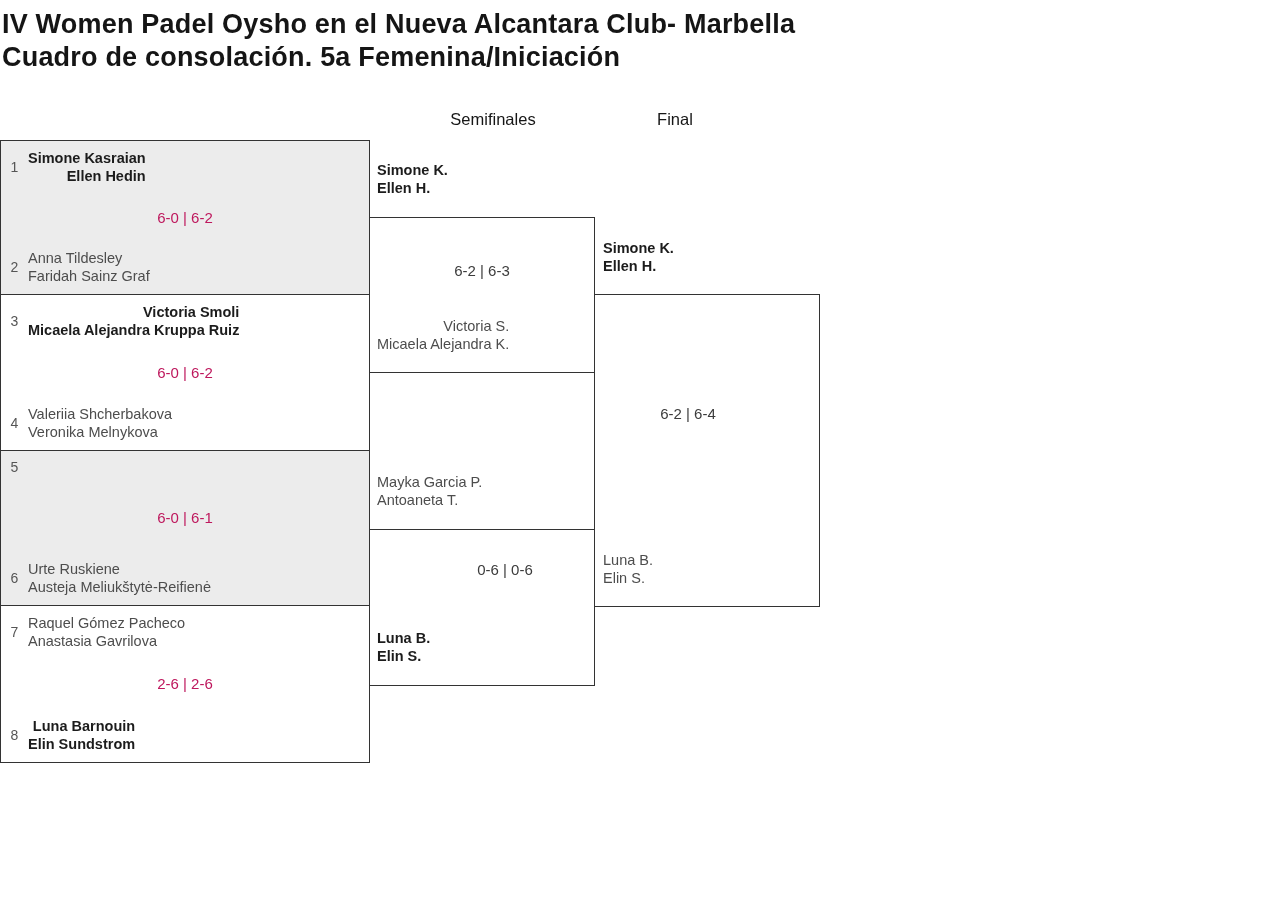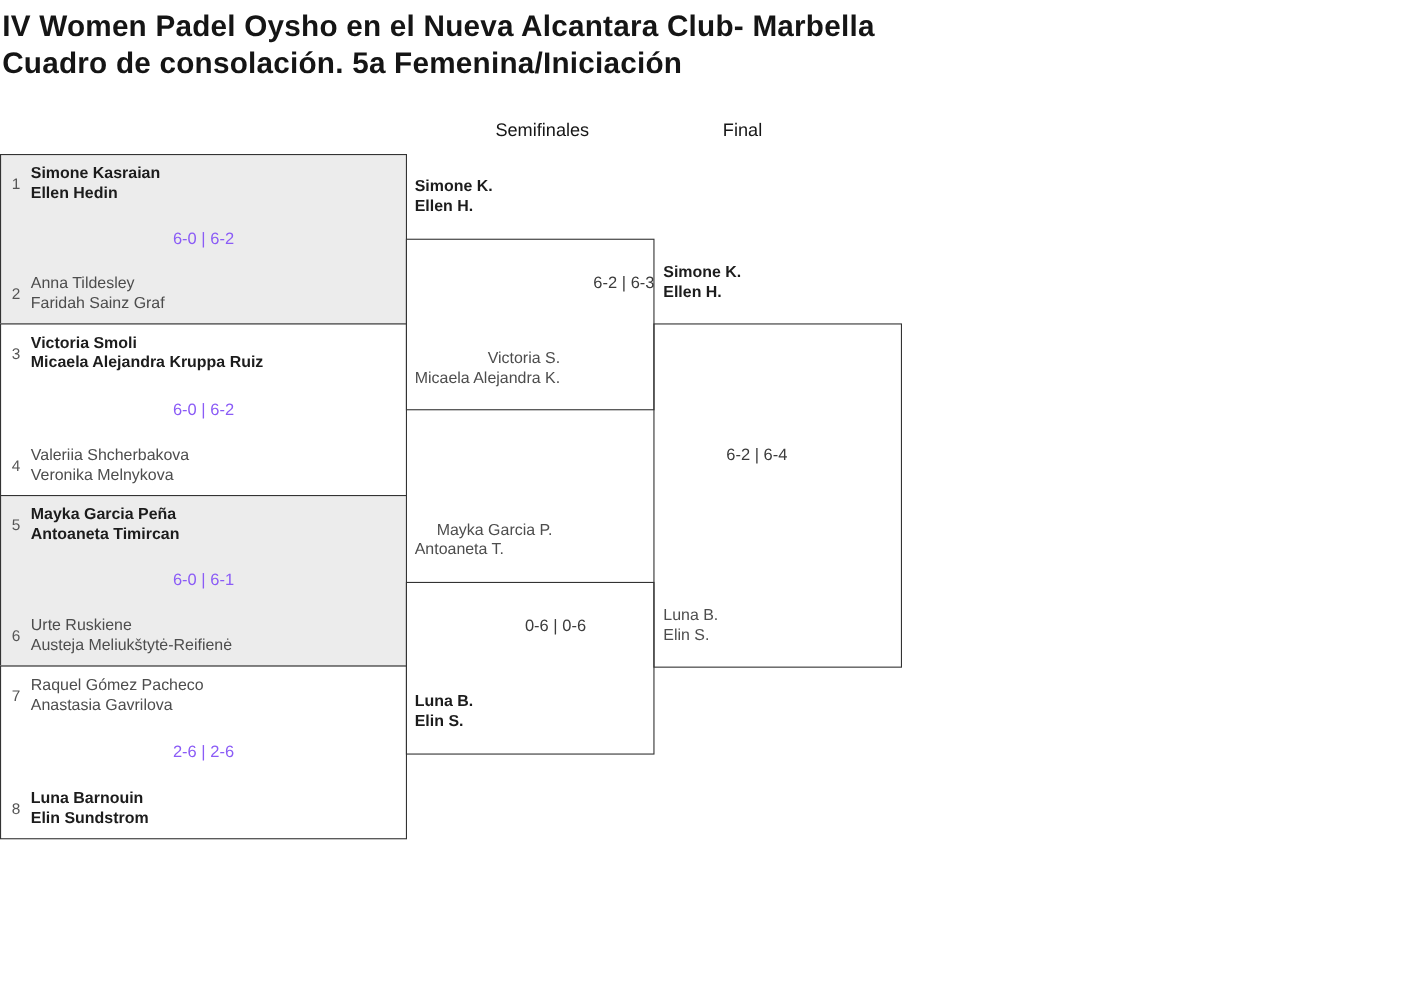--- a/index.html
+++ b/index.html
@@ -16,22 +16,22 @@
   .hdr-sf { left:380px; width:226px; }
   .hdr-final { left:562px; width:226px; }
 
   
   .qf-box { position:absolute; left:0; width:370px; border:1px solid #333333; box-sizing:border-box;
             display:flex; flex-direction:column; justify-content:space-between; padding:8px 0 9px; background:#ffffff; }
   .qf-box.shaded { background:#ececec; }
   .team-row { display:flex; align-items:center; }
   .seed { flex:0 0 27px; width:27px; text-align:center; font-size:14px; color:#555555; }
   .names { display:flex; flex-direction:column; font-size:14.5px; line-height:18px; color:#4d4d4d; font-weight:400; }
-  .names.winner { font-weight:700; color:#1c1c1c; }
-  .score { text-align:center; font-size:15px; color:#8b5cf6; }
+  .names.winner { font-weight:700; color:#1c1c1c;text-align:right; }
+  .score { text-align:center; font-size:15px; color:#be185d; }
 
   
   .rect { position:absolute; border:1px solid #333333; box-sizing:border-box; background:transparent; }
 
   
   .label { position:absolute; font-size:14.5px; line-height:18px; color:#4d4d4d; font-weight:400; }
   .label.winner { font-weight:700; color:#1c1c1c; }
   .score-abs { position:absolute; text-align:center; font-size:15px; color:#3c3c3c; }
 </style>
 </head>
@@ -79,24 +79,20 @@
       <span class="names">
         <span>Valeriia Shcherbakova</span>
         <span>Veronika Melnykova</span>
       </span>
     </div>
   </div>
 
   <div class="qf-box shaded" style="top:450px;height:156px;">
     <div class="team-row">
       <span class="seed">5</span>
-      <span class="names winner">
-        <span>Mayka Garcia Peña</span>
-        <span>Antoaneta Timircan</span>
-      </span>
     </div>
     <div class="score">6-0 | 6-1</div>
     <div class="team-row">
       <span class="seed">6</span>
       <span class="names">
         <span>Urte Ruskiene</span>
         <span>Austeja Meliukštytė-Reifienė</span>
       </span>
     </div>
   </div>
@@ -117,29 +113,29 @@
         <span>Elin Sundstrom</span>
       </span>
     </div>
   </div>
 
   <div class="rect" style="left:369px;top:217px;width:226px;height:156px;"></div>
   <div class="label winner" style="left:377px;top:161px;">
     <span style="display:block;">Simone K.</span>
     <span style="display:block;">Ellen H.</span>
   </div>
-  <div class="score-abs" style="left:369px;width:226px;top:249px;text-align:right;">6-2 | 6-3</div>
+  <div class="score-abs" style="left:369px;width:226px;top:262px;">6-2 | 6-3</div>
   <div class="label" style="left:377px;top:317px;">
     <span style="display:block;text-align:right;">Victoria S.</span>
     <span style="display:block;">Micaela Alejandra K.</span>
   </div>
 
   <div class="rect" style="left:369px;top:529px;width:226px;height:157px;"></div>
   <div class="label" style="left:377px;top:473px;">
-    <span style="display:block;margin-left:20px;">Mayka Garcia P.</span>
+    <span style="display:block;">Mayka Garcia P.</span>
     <span style="display:block;">Antoaneta T.</span>
   </div>
   <div class="score-abs" style="left:369px;width:272px;top:561px;">0-6 | 0-6</div>
   <div class="label winner" style="left:377px;top:629px;">
     <span style="display:block;">Luna B.</span>
     <span style="display:block;">Elin S.</span>
   </div>
 
   <div class="rect" style="left:594px;top:294px;width:226px;height:313px;"></div>
   <div class="label winner" style="left:603px;top:239px;">

